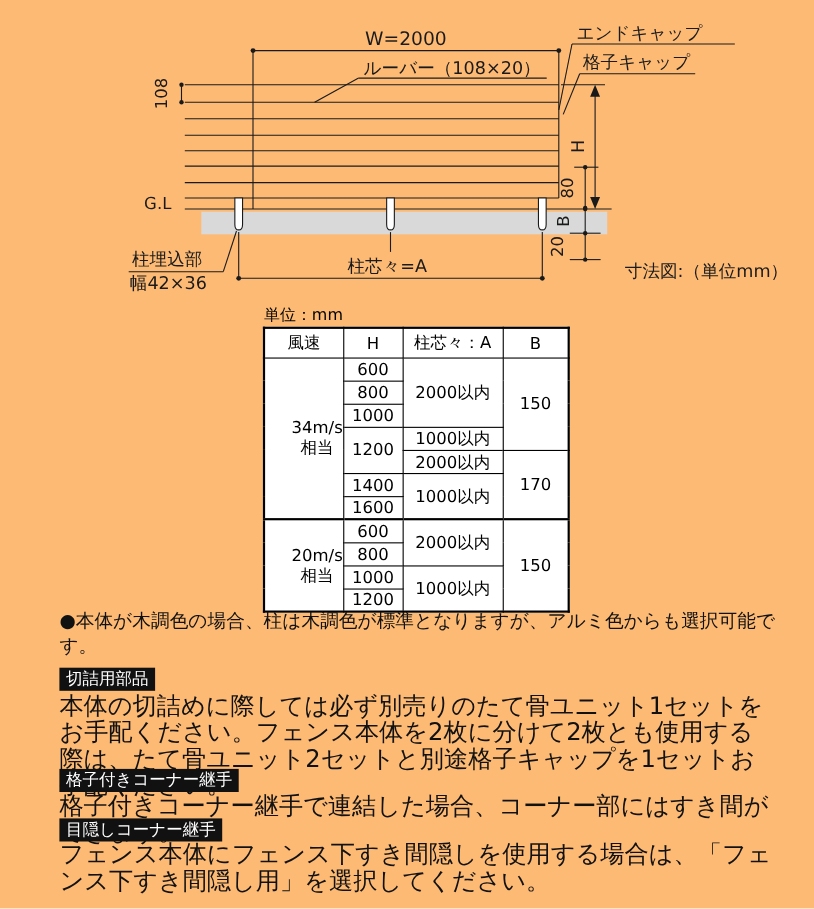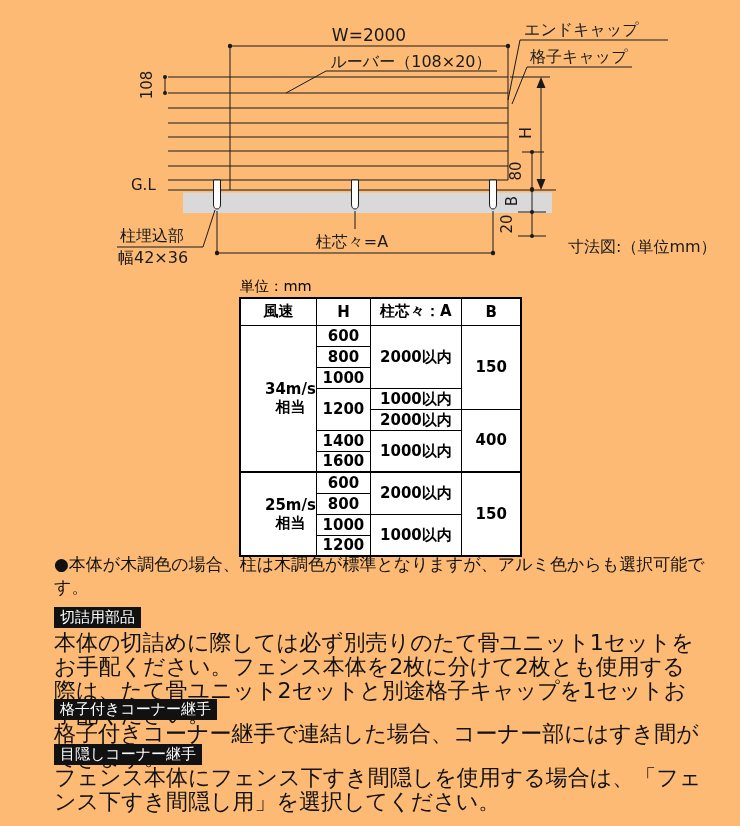--- a/index.html
+++ b/index.html
@@ -13,21 +13,21 @@
   .t15 { font-size: 15px; }
   .t16 { font-size: 16px; }
   .t17 { font-size: 17px; }
   .dot { fill: #1a1a1a; }
   .post { fill: #ffffff; stroke: #1a1a1a; stroke-width: 1; }
   .arrow { fill: #1a1a1a; }
 
   .unit-label { position: absolute; left: 240px; top: 277px; width: 252px; text-align: left; font-size: 14.5px; color: #000; }
 
   .spec-table { position: absolute; left: 239px; top: 297px; border-collapse: collapse; table-layout: fixed; font-size: 15px; color: #000; background: #fff; border: 2px solid #000; }
-  .spec-table th, .spec-table td { border: 1px solid #000; text-align: center; vertical-align: middle; padding: 0; font-weight: bold; }
+  .spec-table th, .spec-table td { border: 1px solid #000; text-align: center; vertical-align: middle; padding: 0; font-weight: normal; }
   .spec-table th { height: 27px; }
   .spec-table td { height: 21px; line-height: 18px; }
   .spec-table .gsep { border-top: 2px solid #000; }
   .wblock { display: block; line-height: 18px; padding-left: 24px; }
 
   .bullet-note { position: absolute; left: 54px; top: 553px; width: 660px; font-size: 17px; color: #111; }
 
   .sec-title { position: absolute; left: 54px; display: inline-block; background: #111; color: #fff; font-size: 15px; line-height: 21px; padding: 0 6px; white-space: nowrap; }
   .sec-body { position: absolute; left: 54px; width: 648px; font-size: 22px; line-height: 24px; color: #111; }
 </style>
@@ -178,32 +178,32 @@
       </tr>
       <tr>
         <td>1000</td>
       </tr>
       <tr>
         <td rowspan="2">1200</td>
         <td>1000以内</td>
       </tr>
       <tr>
         <td>2000以内</td>
-        <td rowspan="3">400</td>
+        <td rowspan="3">170</td>
       </tr>
       <tr>
         <td>1400</td>
         <td rowspan="2">1000以内</td>
       </tr>
       <tr>
         <td>1600</td>
       </tr>
       <tr>
         <td class="gsep" rowspan="4">
-          <span class="wblock">25m/s</span>
+          <span class="wblock">20m/s</span>
           <span class="wblock">相当</span>
         </td>
         <td class="gsep">600</td>
         <td class="gsep" rowspan="2">2000以内</td>
         <td class="gsep" rowspan="4">150</td>
       </tr>
       <tr>
         <td>800</td>
       </tr>
       <tr>

